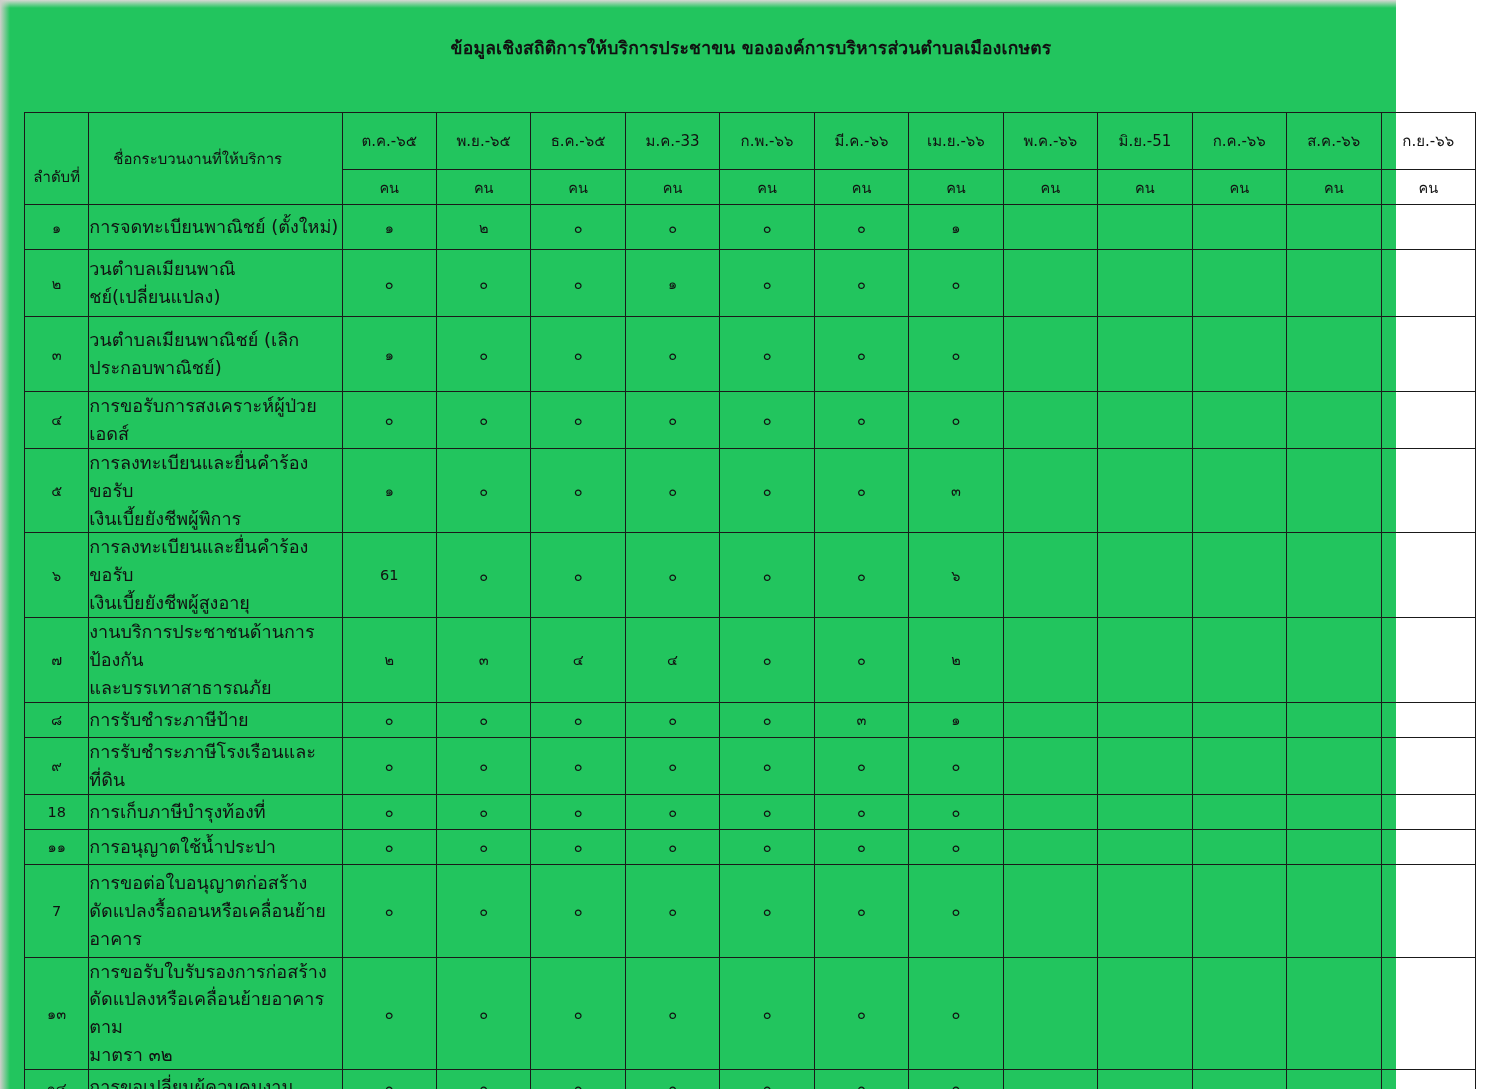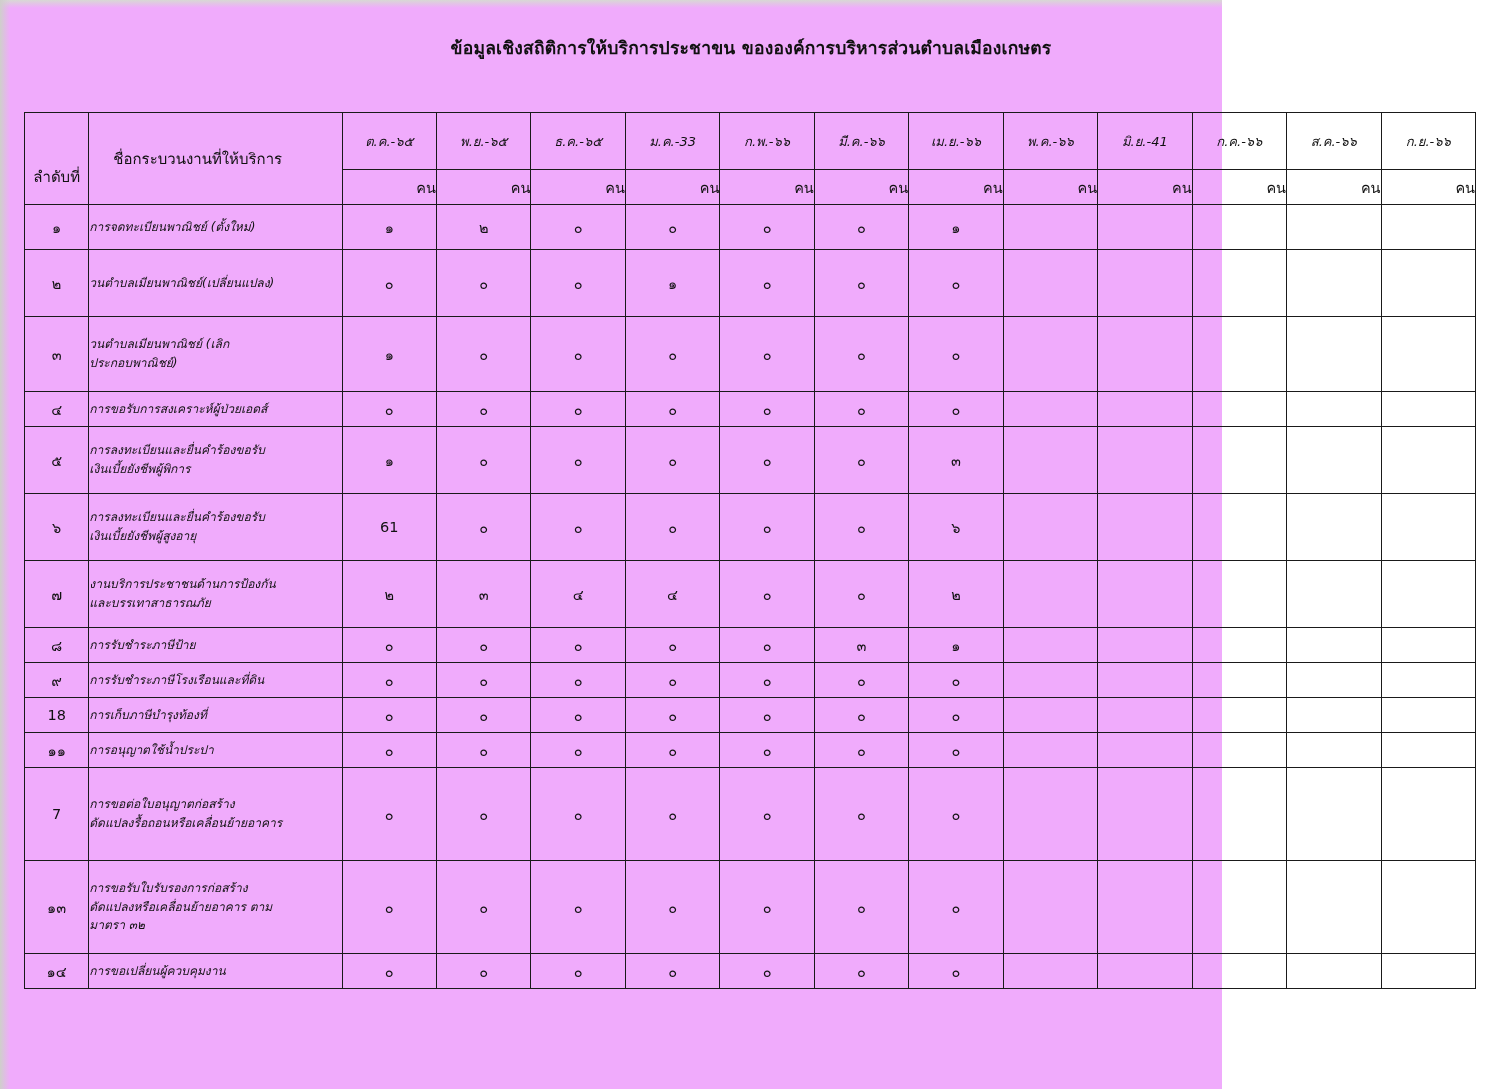--- a/index.html
+++ b/index.html
@@ -9,23 +9,23 @@
   body {
     width: 1502px;
     height: 1089px;
     background: #ffffff;
     font-family: "DejaVu Sans", "Liberation Sans", sans-serif;
     color: #111111;
     overflow: hidden;
   }
   .page {
     position: relative;
-    width: 1222px;
+    width: 1396px;
     height: 1089px;
-    background: #f0abfc;
+    background: #22c55e;
     box-sizing: border-box;
   }
   
   .page::before {
     content: "";
     position: absolute;
     left: 0; top: 0; right: 0;
     height: 8px;
     background: linear-gradient(to bottom, #d8d8d4, rgba(255,255,255,0));
     pointer-events: none;
@@ -74,27 +74,26 @@
     font-weight: normal;
     vertical-align: middle;
   }
   .c-order   { width: 64px; }
   .c-name    { width: 252px; }
   .c-month   { width: 94px; }
 
   th.hdr-top {
     height: 56px;
     text-align: center;
-    font-size: 13px;
+    font-size: 15px;
     font-weight: bold;
-    font-style: italic;
   }
   th.hdr-unit {
     height: 34px;
-    text-align: right;
+    text-align: center;
     font-size: 14.5px;
   }
   th.hdr-stack {
     text-align: center;
     font-size: 15px;
     font-weight: bold;
     height: 90px;
   }
   th.hdr-stack .lbl-order {
     display: block;
@@ -107,24 +106,23 @@
     text-align: left;
     padding-left: 24px;
   }
   td.cell-order {
     text-align: center;
     font-size: 14.5px;
     height: 100%;
   }
   td.cell-name {
     text-align: left;
-    font-size: 12px;
+    font-size: 18px;
     padding: 6px 6px 6px 8px;
     line-height: 1.55;
-    font-style: italic;
   }
   td.cell-val {
     text-align: center;
     font-size: 14.5px;
   }
   tr.r-h1 td, tr.r-h1 th { height: 44px; }
   tr.r-h2 td { height: 66px; }
   tr.r-h3 td { height: 74px; }
   tr.r-h4 td { height: 34px; }
   tr.r-h5 td { height: 92px; }
@@ -166,21 +164,21 @@
             <span class="lbl-name">ชื่อกระบวนงานที่ให้บริการ</span>
           </th>
           <th class="hdr-top">ต.ค.-๖๕</th>
           <th class="hdr-top">พ.ย.-๖๕</th>
           <th class="hdr-top">ธ.ค.-๖๕</th>
           <th class="hdr-top">ม.ค.-33</th>
           <th class="hdr-top">ก.พ.-๖๖</th>
           <th class="hdr-top">มี.ค.-๖๖</th>
           <th class="hdr-top">เม.ย.-๖๖</th>
           <th class="hdr-top">พ.ค.-๖๖</th>
-          <th class="hdr-top">มิ.ย.-41</th>
+          <th class="hdr-top">มิ.ย.-51</th>
           <th class="hdr-top">ก.ค.-๖๖</th>
           <th class="hdr-top">ส.ค.-๖๖</th>
           <th class="hdr-top">ก.ย.-๖๖</th>
         </tr>
         <tr>
           <th class="hdr-unit">คน</th>
           <th class="hdr-unit">คน</th>
           <th class="hdr-unit">คน</th>
           <th class="hdr-unit">คน</th>
           <th class="hdr-unit">คน</th>

